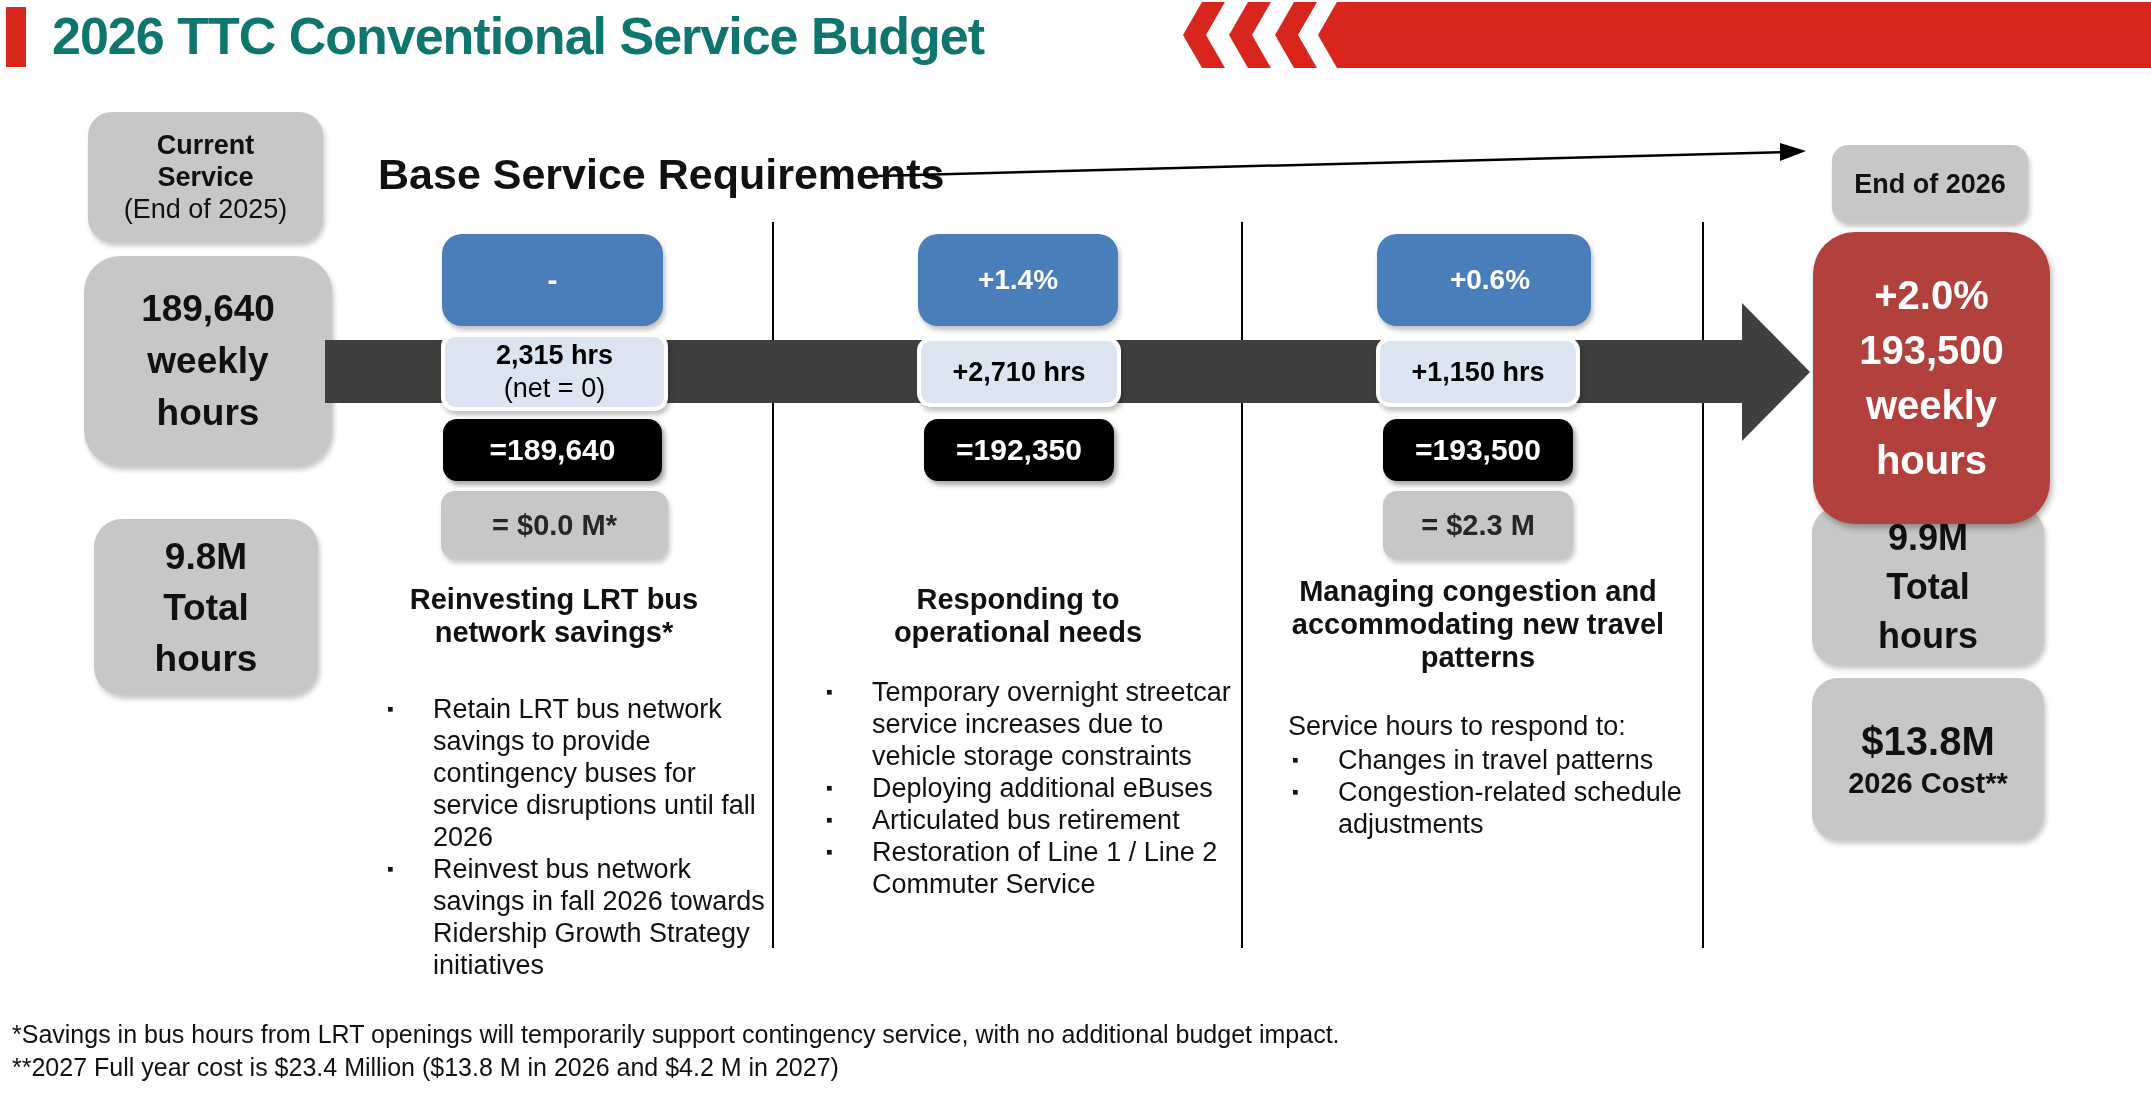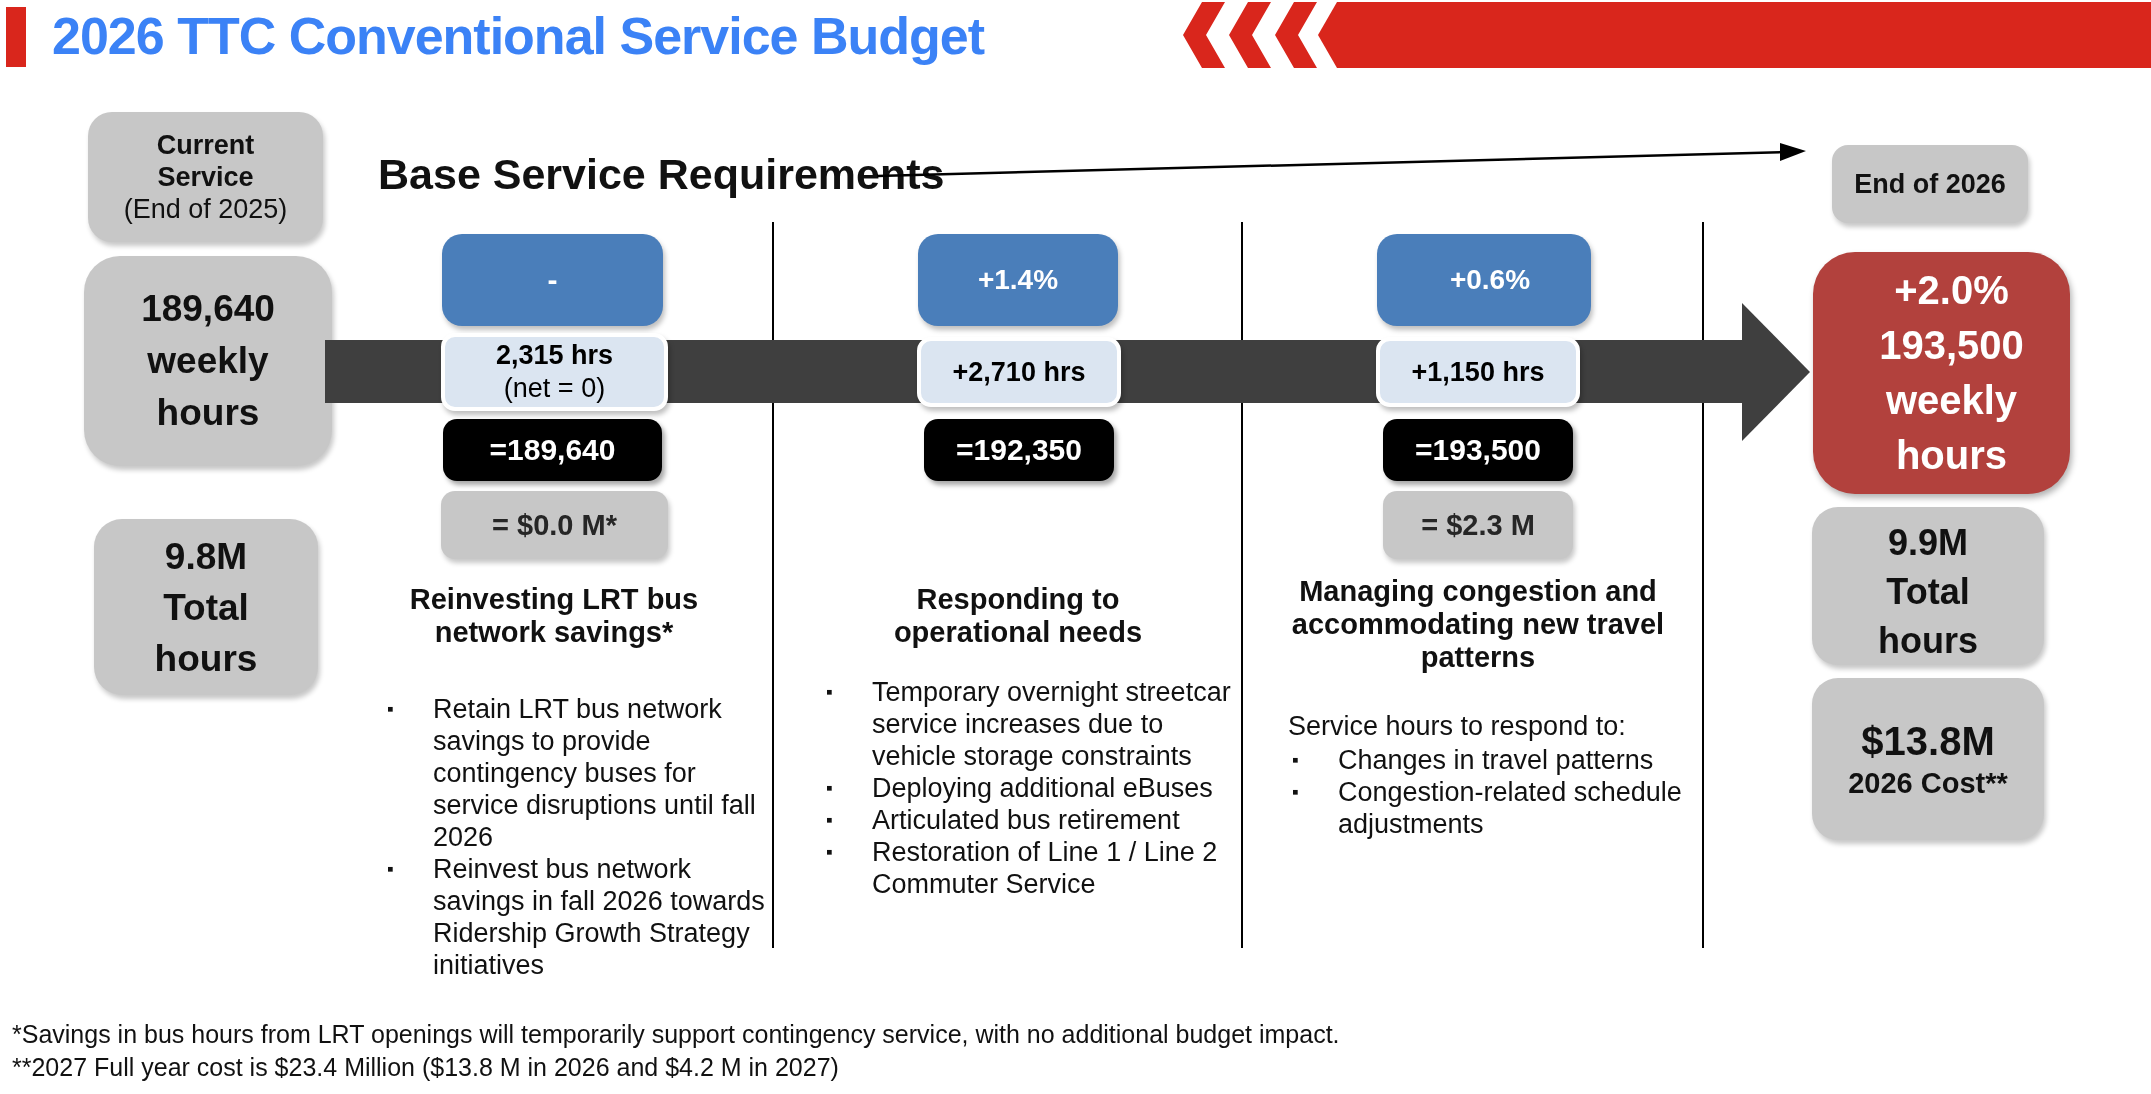--- a/index.html
+++ b/index.html
@@ -3,21 +3,21 @@
 <meta charset="utf-8">
 <style>
   html,body{margin:0;padding:0;background:#fff;}
   #slide{
     position:relative;width:2151px;height:1094px;background:#ffffff;overflow:hidden;
     font-family:"Liberation Sans",sans-serif;color:#111;
   }
   .abs{position:absolute;}
   
   .title-accent{left:6px;top:7px;width:20px;height:60px;background:#D9261C;}
-  .page-title{left:52px;top:4px;font-size:52px;font-weight:bold;letter-spacing:-1px;line-height:64px;color:#3b82f6;white-space:nowrap;}
+  .page-title{left:52px;top:4px;font-size:52px;font-weight:bold;letter-spacing:-1px;line-height:64px;color:#0f766e;white-space:nowrap;}
   .banner-svg{left:1181px;top:2px;width:970px;height:66px;}
   
   .gbox{background:#C7C7C7;border-radius:26px;display:flex;flex-direction:column;align-items:center;justify-content:center;text-align:center;box-shadow:2px 4px 5px rgba(0,0,0,0.22);}
   .bluebox{background:#4A7EBA;border-radius:20px;color:#fff;font-weight:bold;font-size:28px;display:flex;align-items:center;justify-content:center;box-shadow:2px 4px 5px rgba(0,0,0,0.25);}
   .lblubox{background:#DBE5F1;border:4px solid #ffffff;border-radius:14px;box-sizing:border-box;color:#000;display:flex;flex-direction:column;align-items:center;justify-content:center;text-align:center;z-index:3;box-shadow:2px 4px 5px rgba(0,0,0,0.25);}
   .blackbox{background:#000;border-radius:14px;color:#fff;font-weight:bold;font-size:30px;display:flex;align-items:center;justify-content:center;box-shadow:3px 4px 5px rgba(0,0,0,0.35);}
   .costbox{background:#C7C7C7;border-radius:14px;color:#262626;font-weight:bold;font-size:29px;display:flex;align-items:center;justify-content:center;box-shadow:2px 4px 5px rgba(0,0,0,0.22);}
   
   .flow-band{left:325px;top:340px;width:1417px;height:63px;background:#3F3F3F;z-index:1;}
   .flow-head{left:1742px;top:303px;width:0;height:0;border-top:69px solid transparent;border-bottom:69px solid transparent;border-left:68px solid #3F3F3F;z-index:1;}
@@ -143,27 +143,27 @@
       <span class="bm">▪</span>
       <span class="btext">Changes in travel patterns</span>
     </div>
     <div class="bullet-item">
       <span class="bm">▪</span>
       <span class="btext">Congestion-related schedule adjustments</span>
     </div>
   </div>
 
   <div class="abs gbox" style="left:1832px;top:145px;width:196px;height:78px;border-radius:16px;font-size:27px;font-weight:bold;">End of 2026</div>
-  <div class="abs redbox" style="left:1813px;top:252px;width:237px;height:242px;padding-left:20px;">
+  <div class="abs redbox" style="left:1813px;top:232px;width:237px;height:292px;">
     <div>+2.0%</div>
     <div>193,500</div>
     <div>weekly</div>
     <div>hours</div>
   </div>
-  <div class="abs gbox" style="left:1812px;top:507px;width:232px;height:158px;border-radius:26px;justify-content:flex-end;">
+  <div class="abs gbox" style="left:1812px;top:507px;width:232px;height:158px;border-radius:26px;">
     <div class="bignum" style="font-size:36px;line-height:49px;">9.9M</div>
     <div class="bignum" style="font-size:36px;line-height:49px;">Total</div>
     <div class="bignum" style="font-size:36px;line-height:49px;">hours</div>
   </div>
   <div class="abs gbox" style="left:1812px;top:678px;width:232px;height:162px;border-radius:26px;">
     <div class="cost-big">$13.8M</div>
     <div class="cost-sub">2026 Cost**</div>
   </div>
 
   <div class="abs footnotes">

